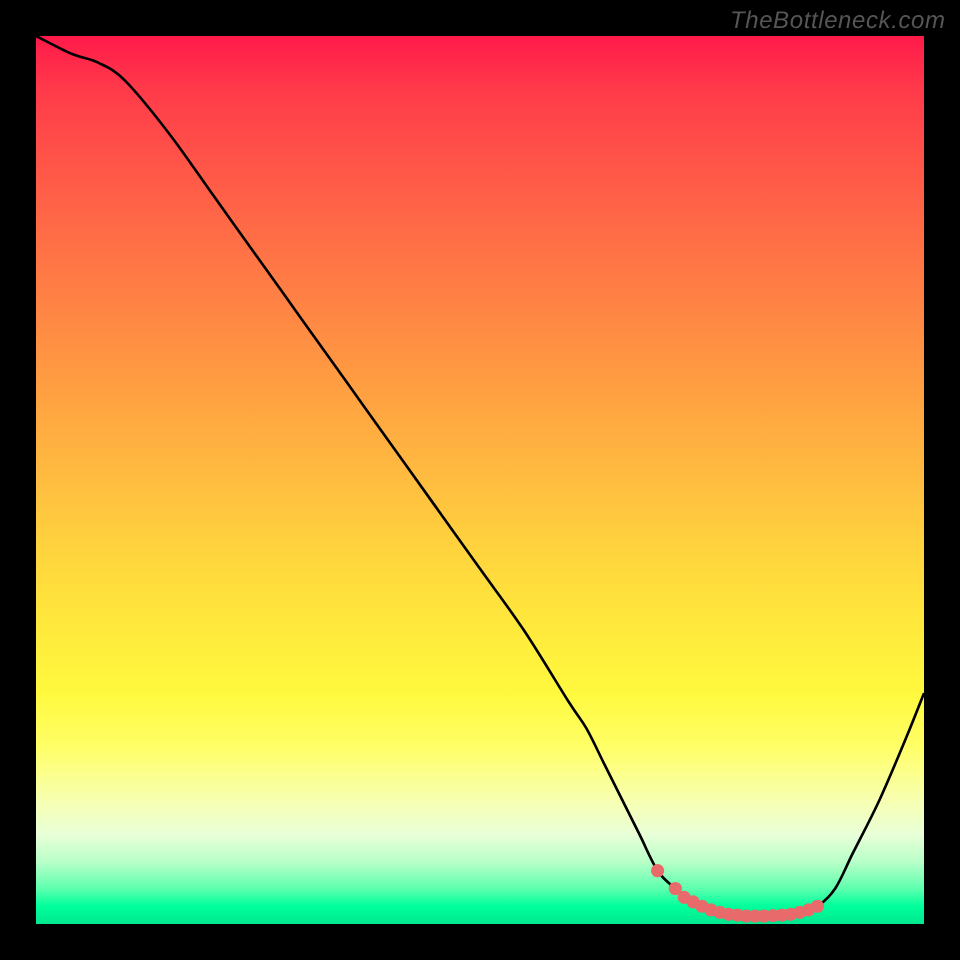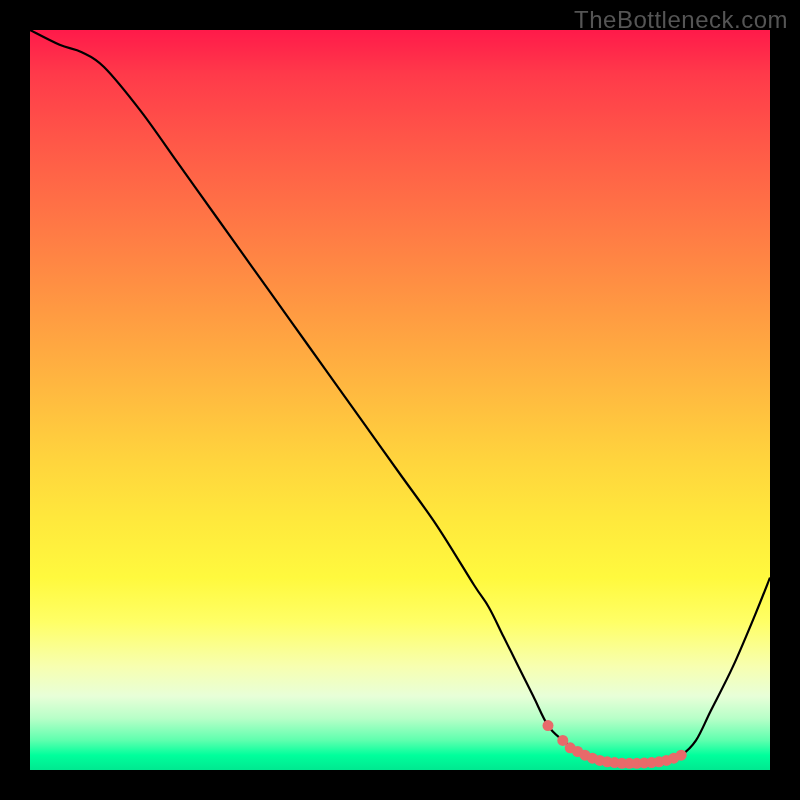--- a/index.html
+++ b/index.html
@@ -8,24 +8,25 @@
     height: 800px;
     background: #000;
     position: relative;
     font-family: Arial, sans-serif;
   }
   .watermark {
     position: absolute;
     top: 6px;
     right: 12px;
     color: #555;
-    font-size: 24px;
+    font-size: 20px;
     font-weight: normal;
     z-index: 10;
     letter-spacing: 0.5px;
+    font-style: italic;
   }
   .plot-area {
     position: absolute;
     left: 30px;
     top: 30px;
     width: 740px;
     height: 740px;
     overflow: hidden;
   }
   .gradient-bg {

